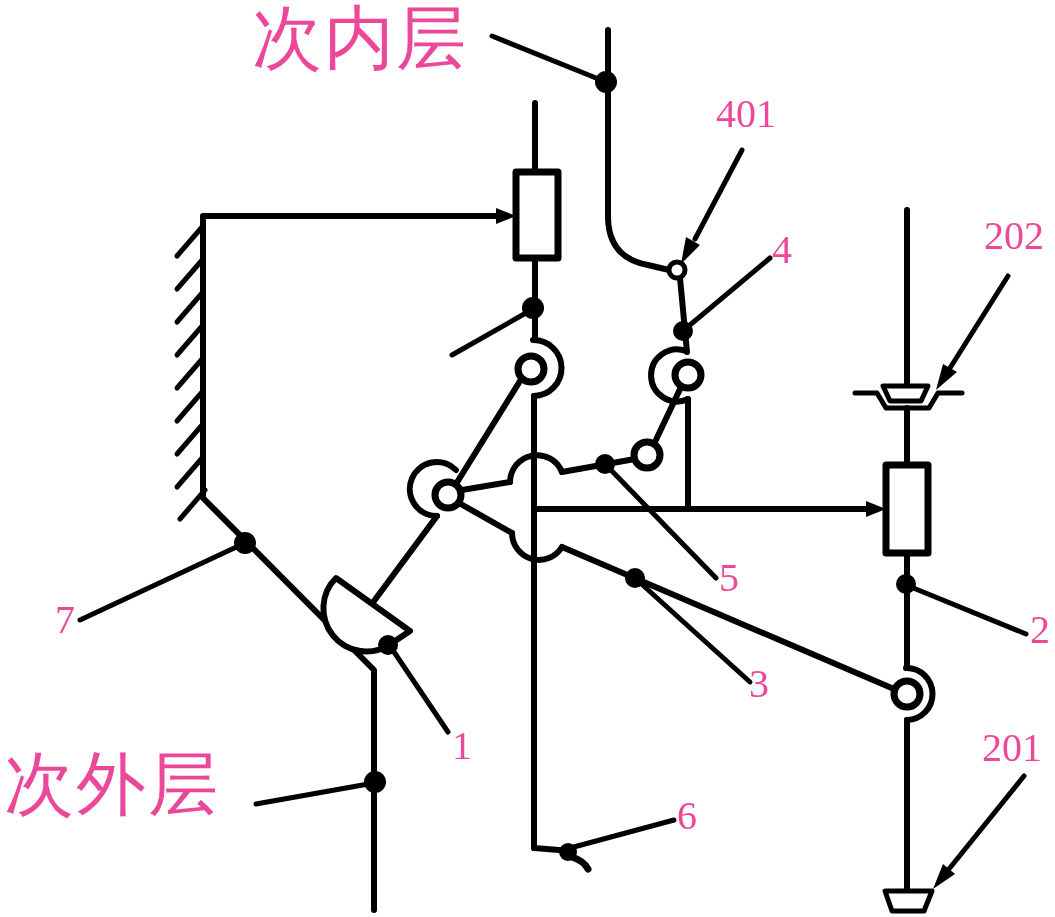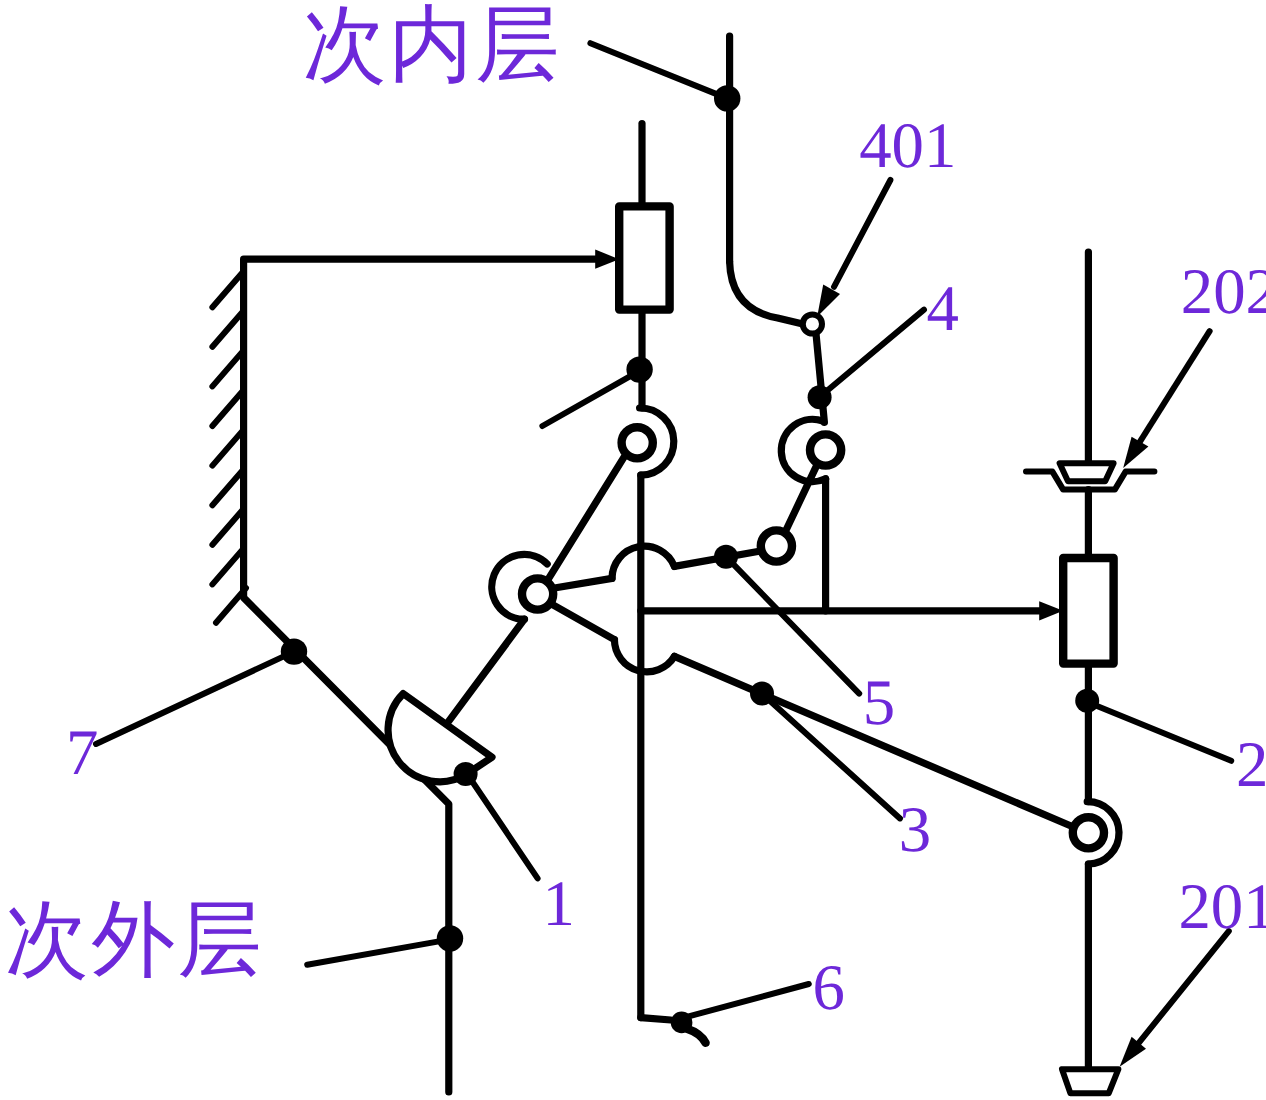--- a/index.html
+++ b/index.html
@@ -6,32 +6,32 @@
   .stage{
     position:relative;
     width:1055px;height:917px;
     background:#fff;
     overflow:hidden;
     font-family:"Liberation Serif", serif;
   }
   svg{position:absolute;left:0;top:0;}
   .lbl{
     position:absolute;
-    color:#6d28d9;
+    color:#ec4899;
     white-space:nowrap;
     line-height:1;
     user-select:none;
   }
   .lbl.cn{
     font-size:70px;
     letter-spacing:2px;
     font-family:"Liberation Serif","DejaVu Serif",serif;
   }
   .lbl.num{
-    font-size:54px;
+    font-size:40px;
     font-family:"Liberation Serif","DejaVu Serif",serif;
   }
 </style>
 </head>
 <body>
 
 <div class="stage">
 
   <svg width="1055" height="917" viewBox="0 0 1055 917" fill="none" stroke="#000" stroke-width="6" stroke-linecap="round" stroke-linejoin="round">
 

